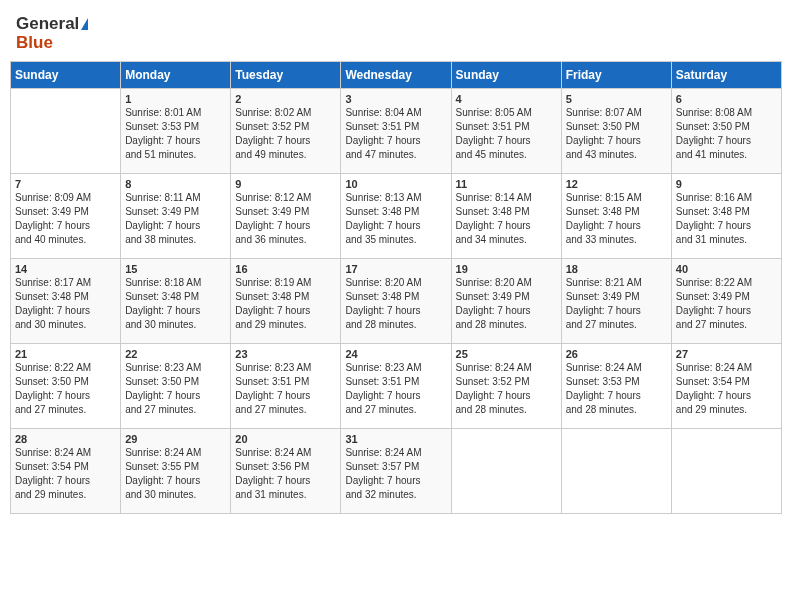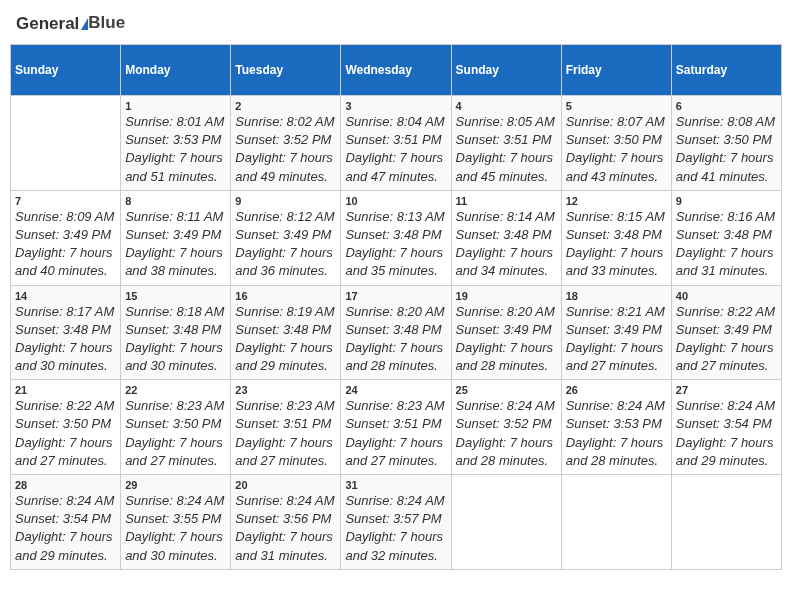--- a/index.html
+++ b/index.html
@@ -12,21 +12,21 @@
     }
     .header {
       display: flex;
       justify-content: space-between;
       align-items: flex-start;
       margin-bottom: 6px;
       padding: 4px 6px;
     }
     .logo {
       display: flex;
-      flex-direction: row;
+      flex-direction: column;
       align-items: flex-start;
     }
     .title-area {
       text-align: right;
     }
     .month-title {
       font-size: 32px;
       font-weight: bold;
       color: #333;
     }
@@ -37,21 +37,21 @@
     table {
       width: 100%;
       border-collapse: collapse;
       table-layout: fixed;
     }
     thead tr th {
       background-color: #1a6bbf;
       color: #fff;
       font-size: 12px;
       font-weight: bold;
-      padding: 18px 4px;
+      padding: 6px 4px;
       text-align: left;
       border: 1px solid #ccc;
     }
     tbody tr td {
       vertical-align: top;
       border: 1px solid #ccc;
       padding: 4px 4px 4px 4px;
       font-size: 9.5px;
       color: #333;
       height: 85px;
@@ -61,39 +61,38 @@
       background: #f9f9f9;
     }
     .day-number {
       font-size: 11px;
       font-weight: bold;
       color: #333;
       display: block;
       margin-bottom: 1px;
     }
     .day-info {
-      font-size: 13px;
+      font-size: 10px;
       line-height: 1.4;
       color: #333;
-      font-style: italic;
     }
     .empty-cell {
       background: #fff !important;
     }
   </style>
 </head>
 <body>
 
 <div class="header">
   <div class="logo">
     <div style="display:flex;align-items:center;">
       <span style="font-size:17px;font-weight:bold;color:#333;">General</span>
       <span style="display:inline-block;margin-left:2px;width:0;height:0;border-left:7px solid transparent;border-right:0px solid transparent;border-bottom:12px solid #1a6bbf;vertical-align:middle;"></span>
     </div>
-    <span style="font-size:17px;font-weight:bold;color:#404040;line-height:1;">Blue</span>
+    <span style="font-size:17px;font-weight:bold;color:#c2410c;line-height:1;">Blue</span>
   </div>
   <div class="title-area">
     <div class="month-title"></div>
     <div class="location"></div>
   </div>
 </div>
 
 <table>
   <thead>
     <tr>

